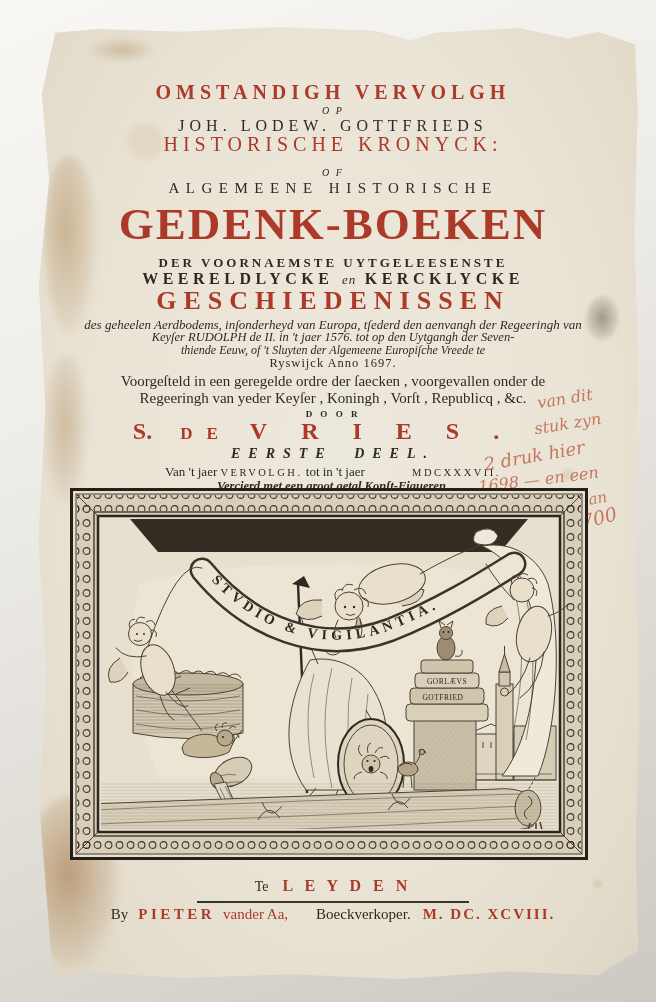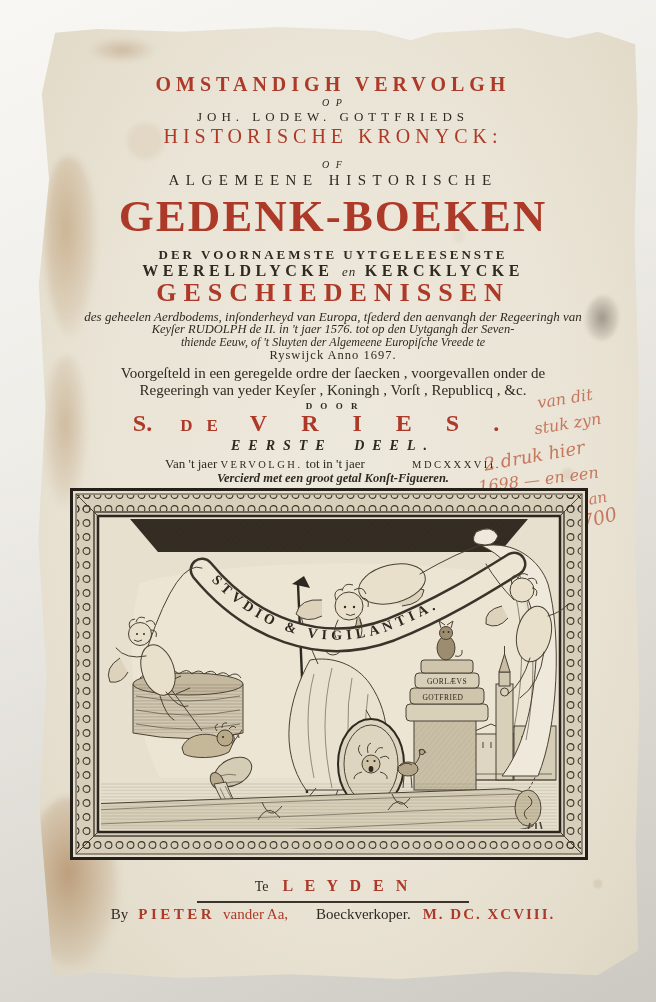--- a/index.html
+++ b/index.html
@@ -45,24 +45,24 @@
                 background:radial-gradient(ellipse at 40% 40%, rgba(166,120,66,.42), rgba(166,120,66,.12) 60%, transparent 75%);filter:blur(3px);"></div>
     <div class="stain" style="left:6px;top:330px;width:44px;height:150px;border-radius:55% 45% 60% 50%;
                 background:radial-gradient(ellipse at 50% 45%, rgba(160,115,62,.35), rgba(160,115,62,.10) 58%, transparent 75%);filter:blur(3px);"></div>
     <div class="stain" style="left:-10px;top:770px;width:92px;height:170px;border-radius:50% 60% 45% 55%;
                 background:radial-gradient(ellipse at 45% 45%, rgba(156,108,59,.55), rgba(156,108,59,.15) 60%, transparent 78%);filter:blur(3px);"></div>
     <div class="stain" style="left:50px;top:10px;width:70px;height:26px;border-radius:50%;
                 background:radial-gradient(ellipse, rgba(150,105,55,.30), transparent 70%);filter:blur(2px);"></div>
     <div class="stain" style="left:548px;top:268px;width:34px;height:46px;border-radius:60% 40% 55% 45%;
                 background:radial-gradient(ellipse at 50% 50%, rgba(70,64,50,.45), rgba(70,64,50,.12) 60%, transparent 78%);filter:blur(1.5px);"></div>
 
-    <div class="textcol" style="top:8px;height:460px;">
+    <div class="textcol" style="top:16px;height:460px;">
       <div class="abs red" style="top:38px;font-size:20px;letter-spacing:5px;font-weight:bold;">OMSTANDIGH VERVOLGH</div>
       <div class="abs it" style="top:62px;font-size:10px;letter-spacing:2px;">O P</div>
-      <div class="abs" style="top:74px;font-size:13px;letter-spacing:5px;">JOH. LODEW. GOTTFRIEDS</div>
+      <div class="abs" style="top:74px;font-size:16px;letter-spacing:5px;">JOH. LODEW. GOTTFRIEDS</div>
       <div class="abs red" style="top:90px;font-size:20px;letter-spacing:5px;">HISTORISCHE KRONYCK:</div>
       <div class="abs it" style="top:124px;font-size:10px;letter-spacing:2px;">O F</div>
       <div class="abs" style="top:137px;font-size:15px;letter-spacing:6.5px;">ALGEMEENE HISTORISCHE</div>
       <div class="abs red" style="top:155px;font-size:45px;letter-spacing:2px;font-weight:bold;text-align:center;">GEDENK-BOEKEN</div>
       <div class="abs" style="top:212px;font-size:13px;letter-spacing:3px;font-weight:bold;">DER VOORNAEMSTE UYTGELEESENSTE</div>
       <div class="abs" style="top:227px;font-size:16px;letter-spacing:4.5px;font-weight:bold;">
         <span>WEERELDLYCKE</span>
         <span class="it" style="font-size:13px;letter-spacing:1px;font-weight:normal;">en</span>
         <span>KERCKLYCKE</span>
       </div>

